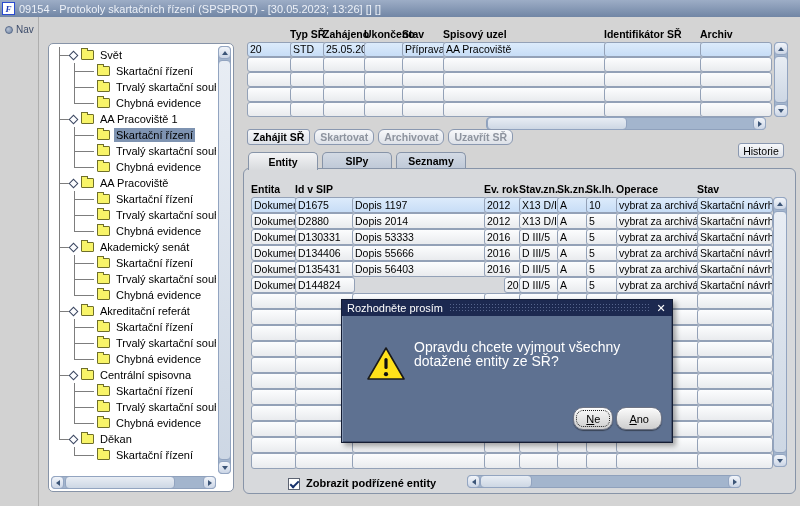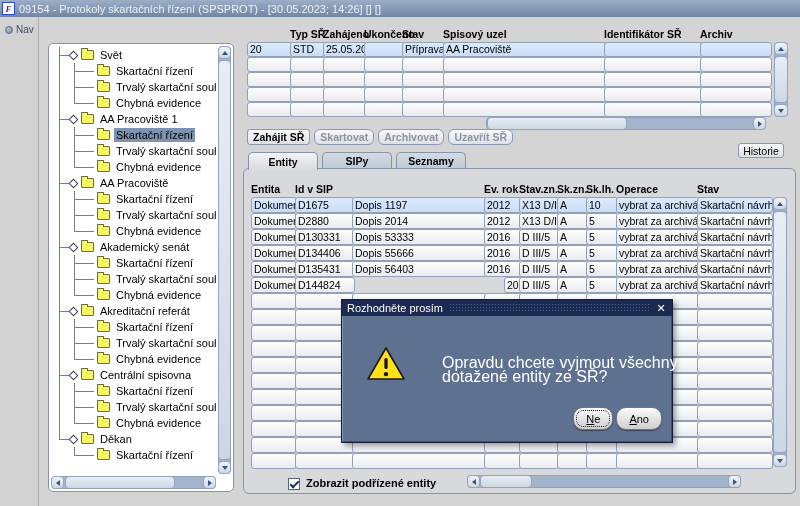--- a/index.html
+++ b/index.html
@@ -85,36 +85,36 @@
   .dialog{position:absolute;left:341px;top:299px;width:332px;height:144px;background:#5e7191;
     border:1px solid #141c33;box-shadow:inset 1px 1px 0 #8395b2, inset -1px -1px 0 #42516f, 3px 3px 5px rgba(0,0,0,.35);
     z-index:50;box-sizing:border-box;}
   .dlg-titlebar{height:16px;background:#1c2950;display:flex;align-items:center;padding:0 5px;}
   .dlg-title{color:#fff;font-size:11px;white-space:nowrap;}
   .dlg-pattern{flex:1;height:10px;margin:0 6px;
     background-image:radial-gradient(circle,#55648c 0.8px, transparent 1px);background-size:3px 3px;}
   .dlg-close{color:#fff;font-size:11px;width:12px;text-align:center;line-height:12px;}
   .dlg-body{position:relative;height:126px;}
   .warn-icon{position:absolute;left:24px;top:30px;}
-  .dlg-msg{position:absolute;left:72px;top:40px;width:250px;color:#fff;font-size:16px;line-height:14px;margin-left:28px;}
+  .dlg-msg{position:absolute;left:72px;top:24px;width:250px;color:#fff;font-size:14px;line-height:14px;}
   .dlg-btns{position:absolute;right:10px;bottom:12px;display:flex;gap:3px;}
   .dlg-btn{height:23px;padding:0 12px;background:linear-gradient(#fbfbfb,#cecece);
     border:1px solid #6f7484;border-radius:10px;font-size:11px;color:#000;
     display:flex;align-items:center;justify-content:center;box-sizing:border-box;box-shadow:inset 0 1px 0 #fff, 0 1px 1px rgba(0,0,0,.4);}
   .dlg-btn.focused{outline:1px dotted #1a1a1a;outline-offset:-4px;}
   .dlg-btn u{text-decoration:underline;}
 </style>
 </head>
 <body>
 
 <div id="app">
 
   <div class="titlebar">
     <span class="app-icon">F</span>
-    <span class="win-title">09154 - Protokoly skartačních řízení (SPSPROT) - [30.05.2023; 14:26]  []  []</span>
+    <span class="win-title">09154 - Protokoly skartačních řízení (SPSPROT) - [30.05.2023; 13:26]  []  []</span>
   </div>
 
   <div class="nav-strip">
     <div class="nav-btn">
       <span class="nav-dot"></span>
       <span>Nav</span>
     </div>
   </div>
 
   <div class="tree-panel">

